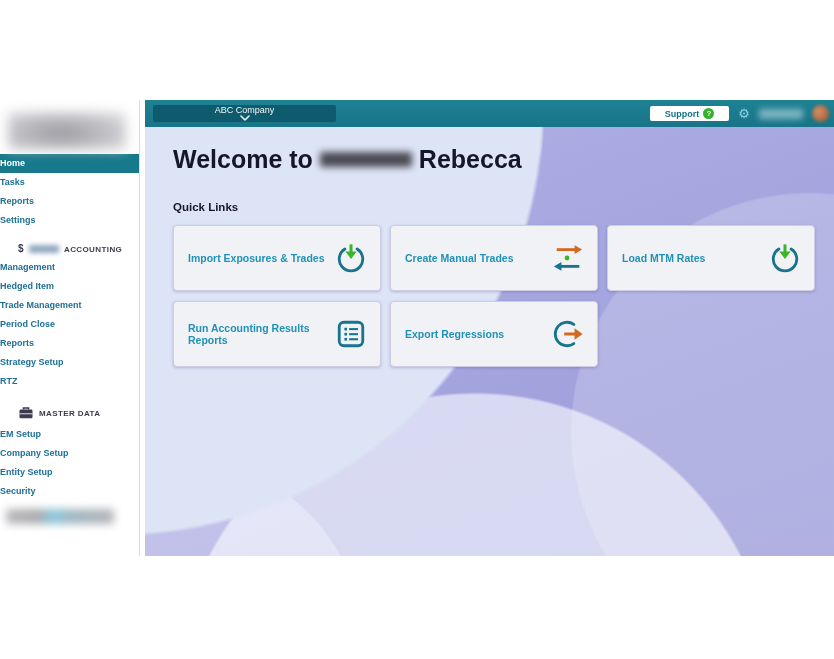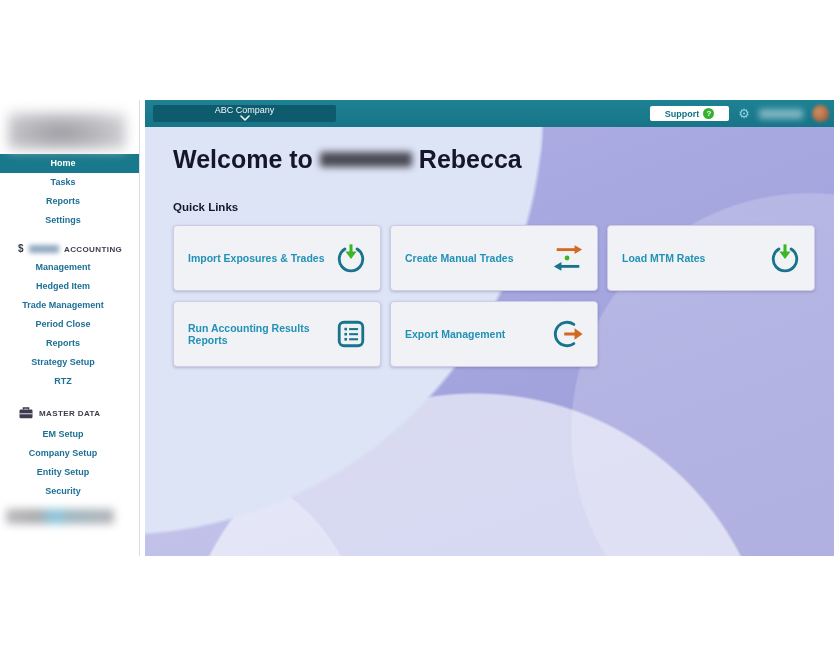--- a/index.html
+++ b/index.html
@@ -17,21 +17,21 @@
   .side-logo { width:118px; height:38px;
     background:radial-gradient(ellipse at 45% 55%, #9a9aa0 0%, #c6c6ca 60%, #e9e9ec 100%); }
   .nav-section-header {
     display:flex; align-items:center; gap:5px;
     padding-left:18px; margin-top:14px; margin-bottom:0;
     font-size:8px; font-weight:700; color:#3c3c4e; letter-spacing:.4px;
   }
   .nav-section-header.first { margin-top:14px; }
   .nav-list { margin-top:4px; }
   .nav-item {
-    height:19px; line-height:19px; text-align:center; padding-right:13px;
+    height:19px; line-height:19px; text-align:left; padding-right:13px;
     font-size:9px; font-weight:700; color:#1d6f96; cursor:pointer; white-space:nowrap;
   }
   .nav-item.selected { background:#17798b; color:#ffffff; }
   .redact-word { display:inline-block; width:30px; height:8px; background:#8fa6bf;
     filter:blur(2.5px); border-radius:1px; vertical-align:middle; }
   .dollar-glyph { font-size:10px; font-weight:700; color:#3c3c4e; line-height:10px; }
   .side-bottom-logo { margin:8px 0 0 6px; width:108px; height:15px; filter:blur(4px); border-radius:2px;
     background:linear-gradient(90deg,#b9b9bd 0%, #a9a9ad 30%, #86c8e0 45%, #9fb6c0 58%, #b4b4b8 100%); }
 
   
@@ -234,21 +234,21 @@
             <use href="#ic-download"></use>
           </svg>
       </div>
       <div class="card">
         <span class="card-label">Run Accounting Results Reports</span>
         <svg class="card-icon" viewBox="0 0 34 34">
             <use href="#ic-list"></use>
           </svg>
       </div>
       <div class="card">
-        <span class="card-label">Export Management</span>
+        <span class="card-label">Export Regressions</span>
         <svg class="card-icon" viewBox="0 0 34 34">
             <use href="#ic-export"></use>
           </svg>
       </div>
     </div>
   </main>
 
 </div>
 
 </body></html>

